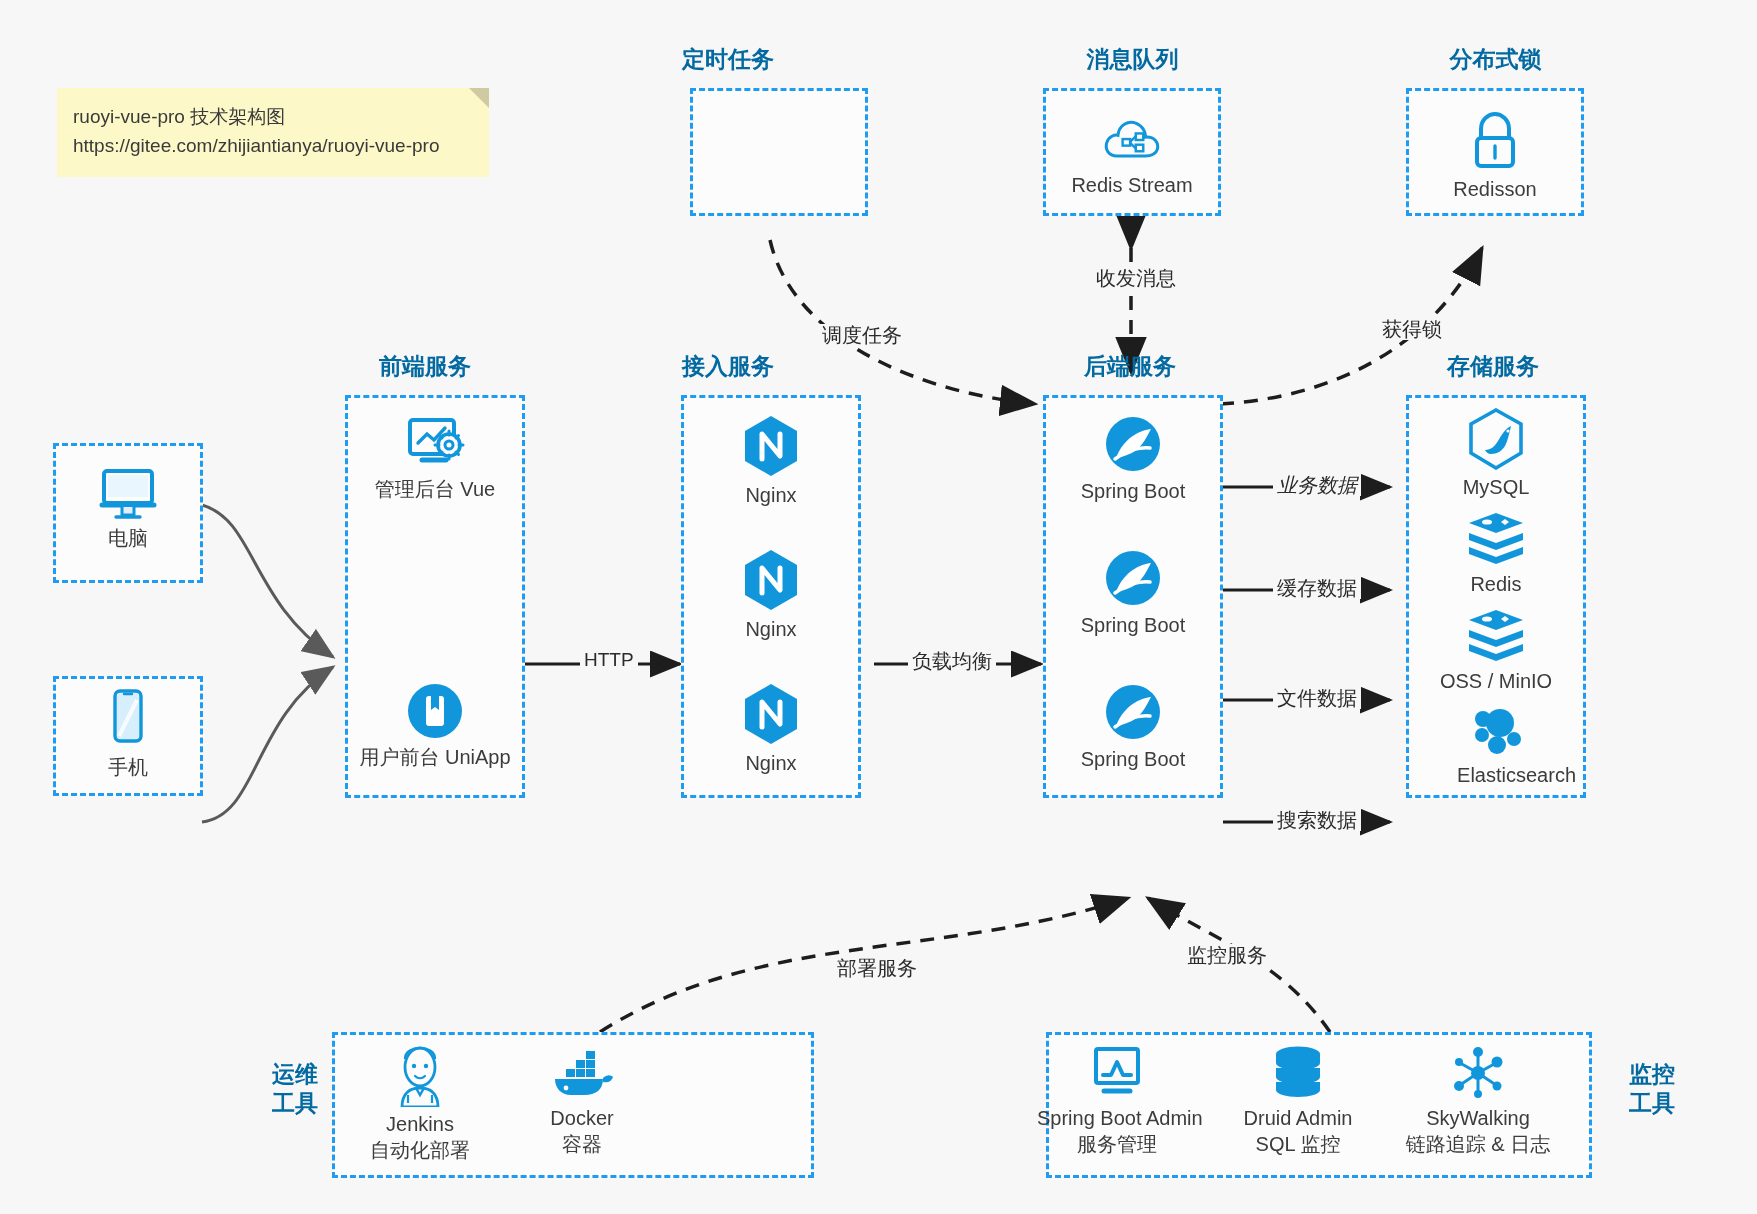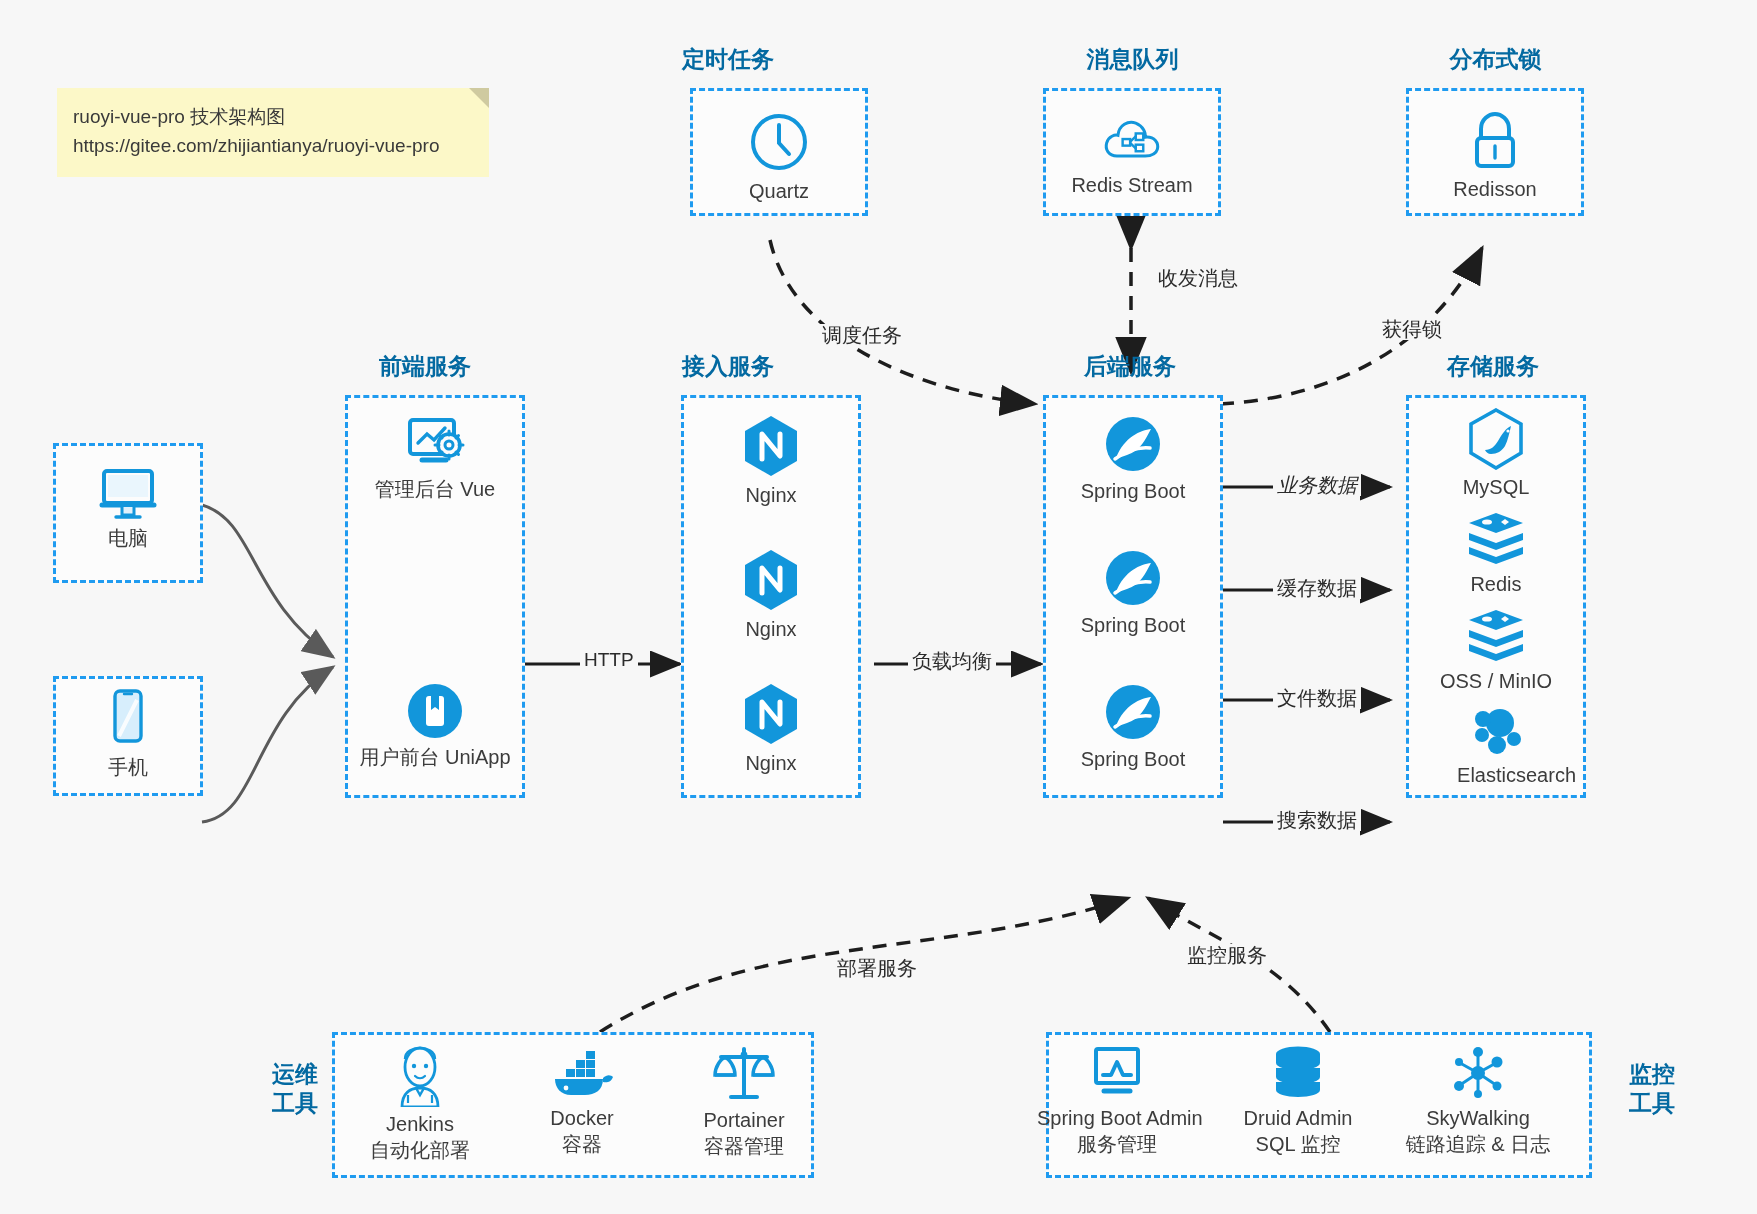--- a/index.html
+++ b/index.html
@@ -126,27 +126,20 @@
   </svg>
 
   <div class="note" style="left:57px; top:88px; width:400px;">
     <div class="note-fold"></div>
     <div>ruoyi-vue-pro 技术架构图</div>
     <div>https://gitee.com/zhijiantianya/ruoyi-vue-pro</div>
   </div>
 
   <div class="group-title" style="left:648px; top:45px; width:160px;">定时任务</div>
   <div class="group" style="left:690px; top:88px; width:178px; height:128px;"></div>
-  <div class="node" style="left:699px; top:110px;">
-    <svg class="icon" width="64" height="64" viewBox="0 0 64 64">
-      <circle cx="32" cy="32" r="26" fill="none" stroke="#1296db" stroke-width="4"></circle>
-      <path d="M32,15 L32,33 L42,44" fill="none" stroke="#1296db" stroke-width="4" stroke-linecap="round"></path>
-    </svg>
-    <div class="cap">Quartz</div>
-  </div>
 
   <div class="group-title" style="left:1050px; top:45px; width:165px;">消息队列</div>
   <div class="group" style="left:1043px; top:88px; width:178px; height:128px;"></div>
   <div class="node" style="left:1052px; top:112px;">
     <svg class="icon" width="60" height="56" viewBox="0 0 64 58">
       <path d="M16,46 C7,46 3,39 5,32 C7,25 14,23 17,24 C18,13 28,8 36,11 C44,14 47,22 46,26 C56,25 61,32 59,39 C57,46 50,46 46,46 Z" fill="none" stroke="#1296db" stroke-width="3.2"></path>
       <rect x="22" y="28" width="8" height="7" fill="none" stroke="#1296db" stroke-width="2.6"></rect>
       <rect x="36" y="22" width="8" height="7" fill="none" stroke="#1296db" stroke-width="2.6"></rect>
       <rect x="36" y="34" width="8" height="7" fill="none" stroke="#1296db" stroke-width="2.6"></rect>
       <path d="M30,31 L36,25 M30,32 L36,38" stroke="#1296db" stroke-width="2.6" fill="none"></path>
@@ -159,21 +152,21 @@
   <div class="node" style="left:1415px; top:110px;">
     <svg class="icon" width="58" height="62" viewBox="0 0 58 62">
       <path d="M15,28 L15,19 C15,9 23,4 29,4 C35,4 43,9 43,19 L43,28" fill="none" stroke="#1296db" stroke-width="4"></path>
       <rect x="11" y="28" width="36" height="28" rx="4" fill="none" stroke="#1296db" stroke-width="4"></rect>
       <path d="M29,36 L29,48" stroke="#1296db" stroke-width="3.4" stroke-linecap="round"></path>
     </svg>
     <div class="cap">Redisson</div>
   </div>
 
   <div class="elabel cn" style="left:818px; top:324px;">调度任务</div>
-  <div class="elabel cn" style="left:1154px; top:267px;">收发消息</div>
+  <div class="elabel cn" style="left:1092px; top:267px;">收发消息</div>
   <div class="elabel cn" style="left:1378px; top:318px;">获得锁</div>
 
   <div class="group" style="left:53px; top:443px; width:150px; height:140px;"></div>
   <div class="node" style="left:48px; top:465px;">
     <svg class="icon" width="60" height="56" viewBox="0 0 60 56">
       <rect x="6" y="6" width="48" height="32" rx="3" fill="none" stroke="#1296db" stroke-width="4"></rect>
       <rect x="10" y="10" width="40" height="22" fill="#eaf6fd"></rect>
       <path d="M4,40 L56,40" stroke="#1296db" stroke-width="5" stroke-linecap="round"></path>
       <path d="M24,42 L24,50 L36,50 L36,42" fill="#dff0fb" stroke="#1296db" stroke-width="3"></path>
       <path d="M18,52 L42,52" stroke="#1296db" stroke-width="3.4" stroke-linecap="round"></path>
@@ -367,34 +360,20 @@
         <rect x="37" y="6" width="9" height="8"></rect>
       </g>
       <path d="M6,34 L54,34 C54,45 46,50 36,50 L22,50 C12,50 6,43 6,34 Z" fill="#1296db"></path>
       <path d="M54,33 C58,29 62,30 64,32 C62,37 58,38 54,37" fill="#1296db"></path>
       <circle cx="17" cy="43" r="2.4" fill="#fcfcfc"></circle>
     </svg>
     <div class="cap">Docker</div>
     <div class="cap2">容器</div>
   </div>
 
-  <div class="node" style="left:664px; top:1045px;">
-    <svg class="icon" width="62" height="58" viewBox="0 0 62 58">
-      <path d="M31,4 L31,52" stroke="#1296db" stroke-width="4" stroke-linecap="round"></path>
-      <path d="M8,12 L54,12" stroke="#1296db" stroke-width="4" stroke-linecap="round"></path>
-      <path d="M18,52 L44,52" stroke="#1296db" stroke-width="4" stroke-linecap="round"></path>
-      <path d="M2,30 C2,22 8,13 12,13 C16,13 22,22 22,30 Z" fill="none" stroke="#1296db" stroke-width="3.4"></path>
-      <path d="M2,30 L22,30" stroke="#1296db" stroke-width="3.4"></path>
-      <path d="M40,30 C40,22 46,13 50,13 C54,13 60,22 60,30 Z" fill="none" stroke="#1296db" stroke-width="3.4"></path>
-      <path d="M40,30 L60,30" stroke="#1296db" stroke-width="3.4"></path>
-      <circle cx="31" cy="10" r="3.4" fill="#1296db"></circle>
-    </svg>
-    <div class="cap">Portainer</div>
-    <div class="cap2">容器管理</div>
-  </div>
 
   <div class="group" style="left:1046px; top:1032px; width:546px; height:146px;"></div>
   <div class="group-title" style="left:1612px; top:1060px; width:80px;">
     <div>监控</div>
     <div>工具</div>
   </div>
 
   <div class="node" style="left:1037px; top:1045px;">
     <svg class="icon" width="62" height="56" viewBox="0 0 62 56">
       <rect x="10" y="4" width="42" height="34" rx="2" fill="none" stroke="#1296db" stroke-width="4"></rect>

